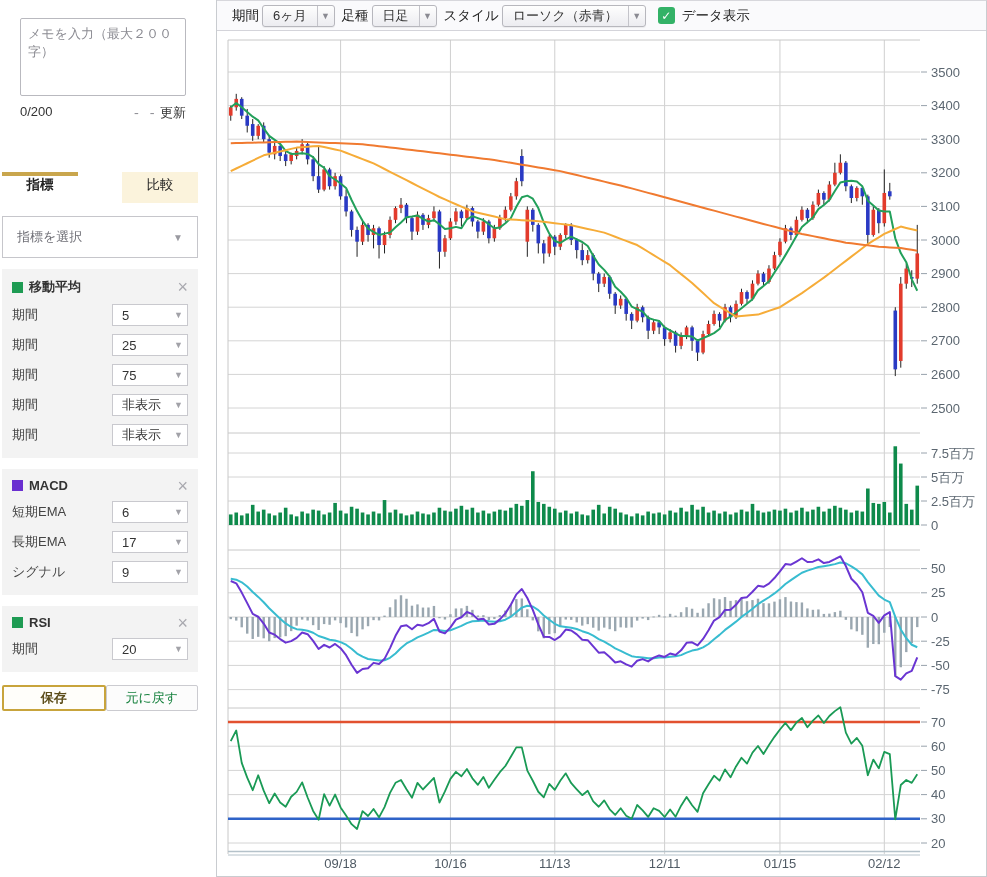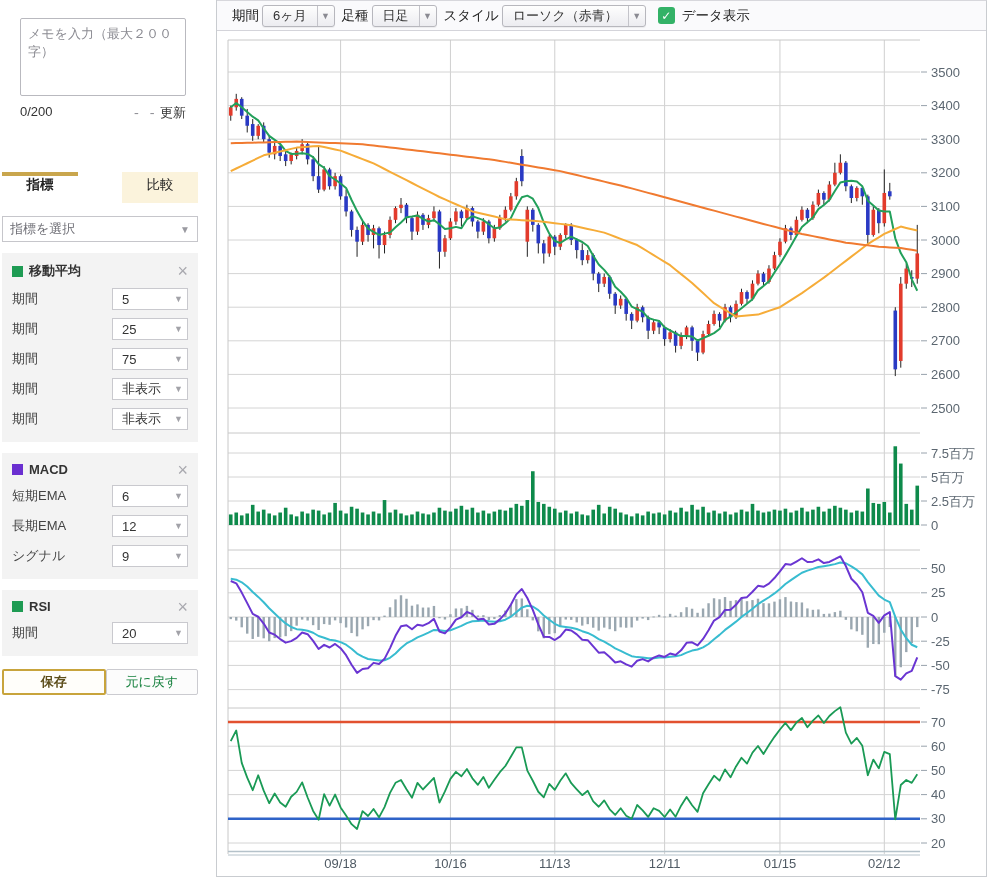--- a/index.html
+++ b/index.html
@@ -15,23 +15,23 @@
   .memo::placeholder { color:#8b8b92; }
   .memo-meta { display:flex; margin:8px 20px 0 20px; width:166px;
                font-size:13px; color:#333; }
   .memo-meta .upd { margin-left:auto;font-family:Liberation Mono, monospace; }
   .memo-meta .dashes { color:#8b8b92; margin-right:4px; }
   .tabs { display:flex; margin:50px 18px 0 2px; }
   .tab { flex:1; text-align:center; font-size:13.5px; padding:0 0 9px; cursor:pointer;
          border-top:4px solid transparent; color:#222; }
   .tab.active { background:#fff; border-top-color:#c9a64d; font-weight:bold; }
   .tab.inactive { background:#fbf3dc; border-top-color:#fbf3dc;margin-left:44px; }
-  .ind-select { display:flex; align-items:center; margin:13px 18px 0 2px; height:26px;
+  .ind-select { display:flex; align-items:center; margin:13px 18px 0 2px; height:42px;
                 border:1px solid #c6c6cb; background:#fff; font-size:13px; color:#6e6e75;
-                padding:0 7px; cursor:pointer; }
+                padding:0 14px; cursor:pointer; }
   .ind-select .caret { margin-left:auto; color:#9a9aa1; font-size:10px; }
   .ind-section { margin:11px 18px 0 2px; background:#f3f3f3; padding:9px 10px 4px 10px; }
   .ind-head { display:flex; align-items:center; }
   .swatch { width:11px; height:11px; display:inline-block; }
   .ind-title { font-size:13px; font-weight:bold; color:#333; margin-left:6px; }
   .ind-close { margin-left:auto; color:#a9a9af; font-size:18px; line-height:14px; cursor:pointer; }
   .ind-row { display:flex; align-items:center; margin:8px 0; }
   .ind-row .lbl { font-size:13px; color:#444; }
   .mini-select { margin-left:auto; width:76px; height:22px; background:#fff; border:1px solid #c9c9ce;
                  display:flex; align-items:center; font-size:13px; color:#333; padding:0 4px 0 9px;
@@ -136,21 +136,21 @@
           <div class="ind-row">
             <span class="lbl">短期EMA</span>
             <span class="mini-select">
               <span>6</span>
               <span class="caret">▼</span>
             </span>
           </div>
           <div class="ind-row">
             <span class="lbl">長期EMA</span>
             <span class="mini-select">
-              <span>12</span>
+              <span>17</span>
               <span class="caret">▼</span>
             </span>
           </div>
           <div class="ind-row">
             <span class="lbl">シグナル</span>
             <span class="mini-select">
               <span>9</span>
               <span class="caret">▼</span>
             </span>
           </div>

